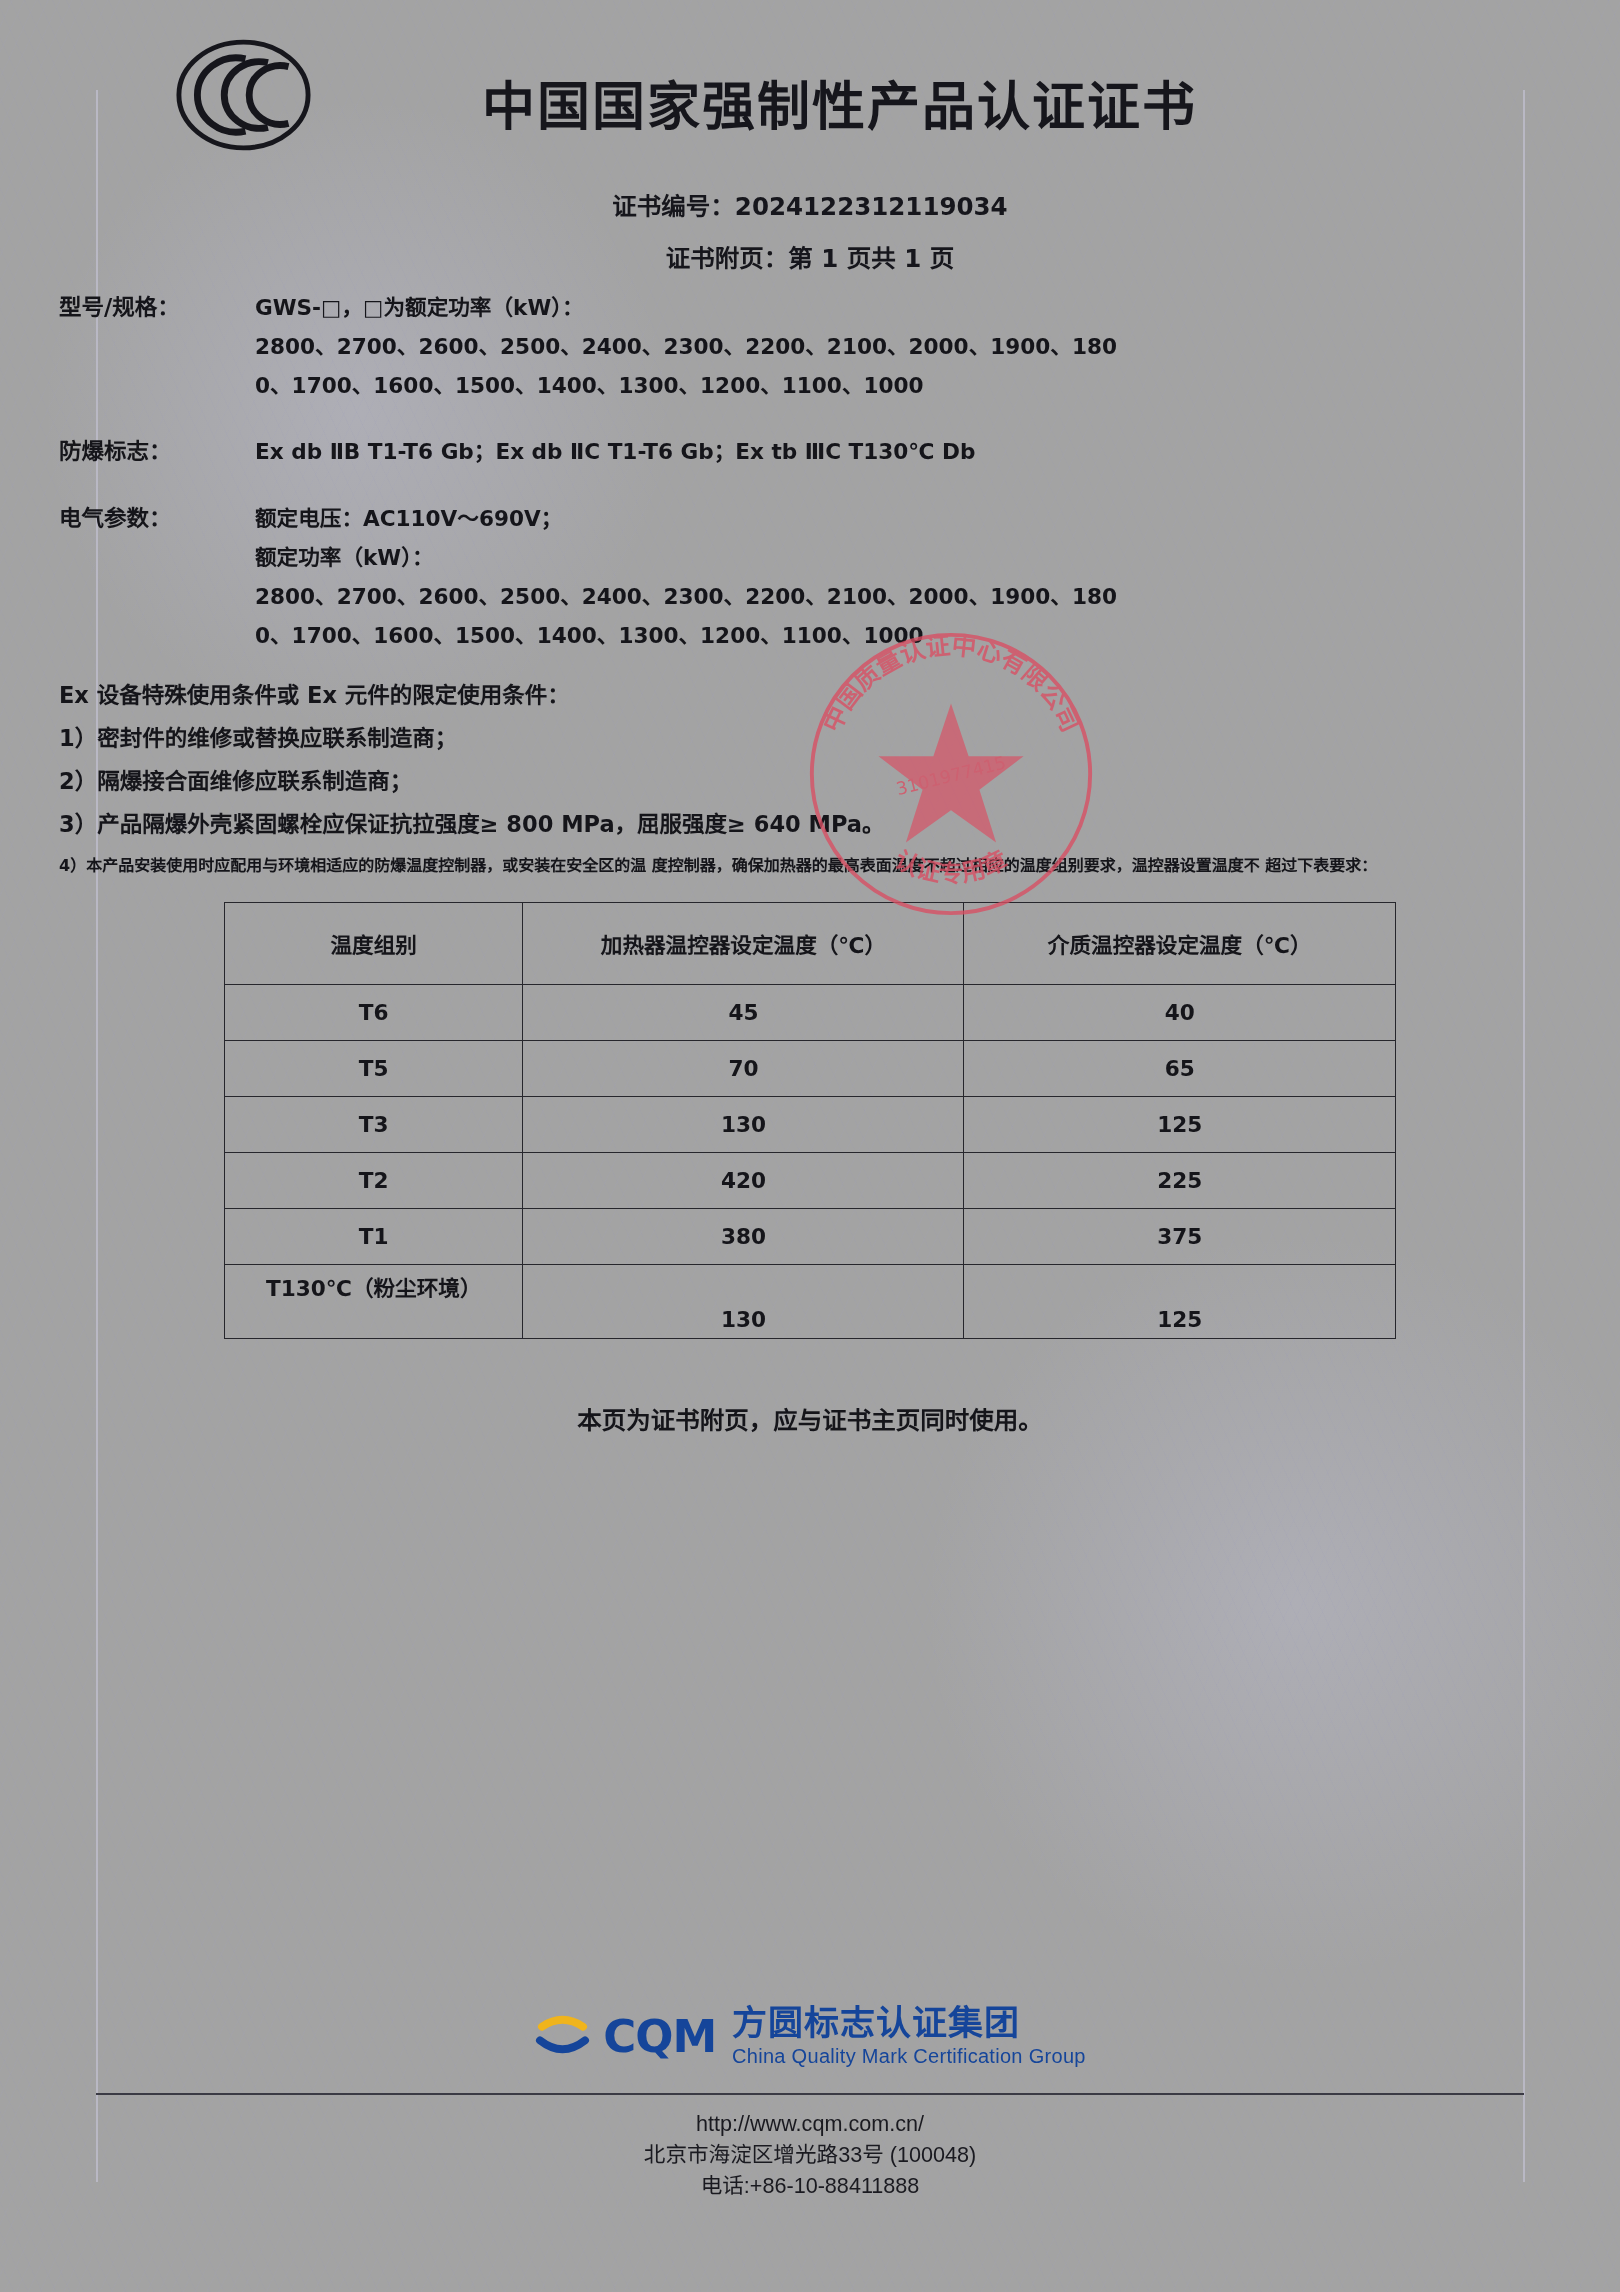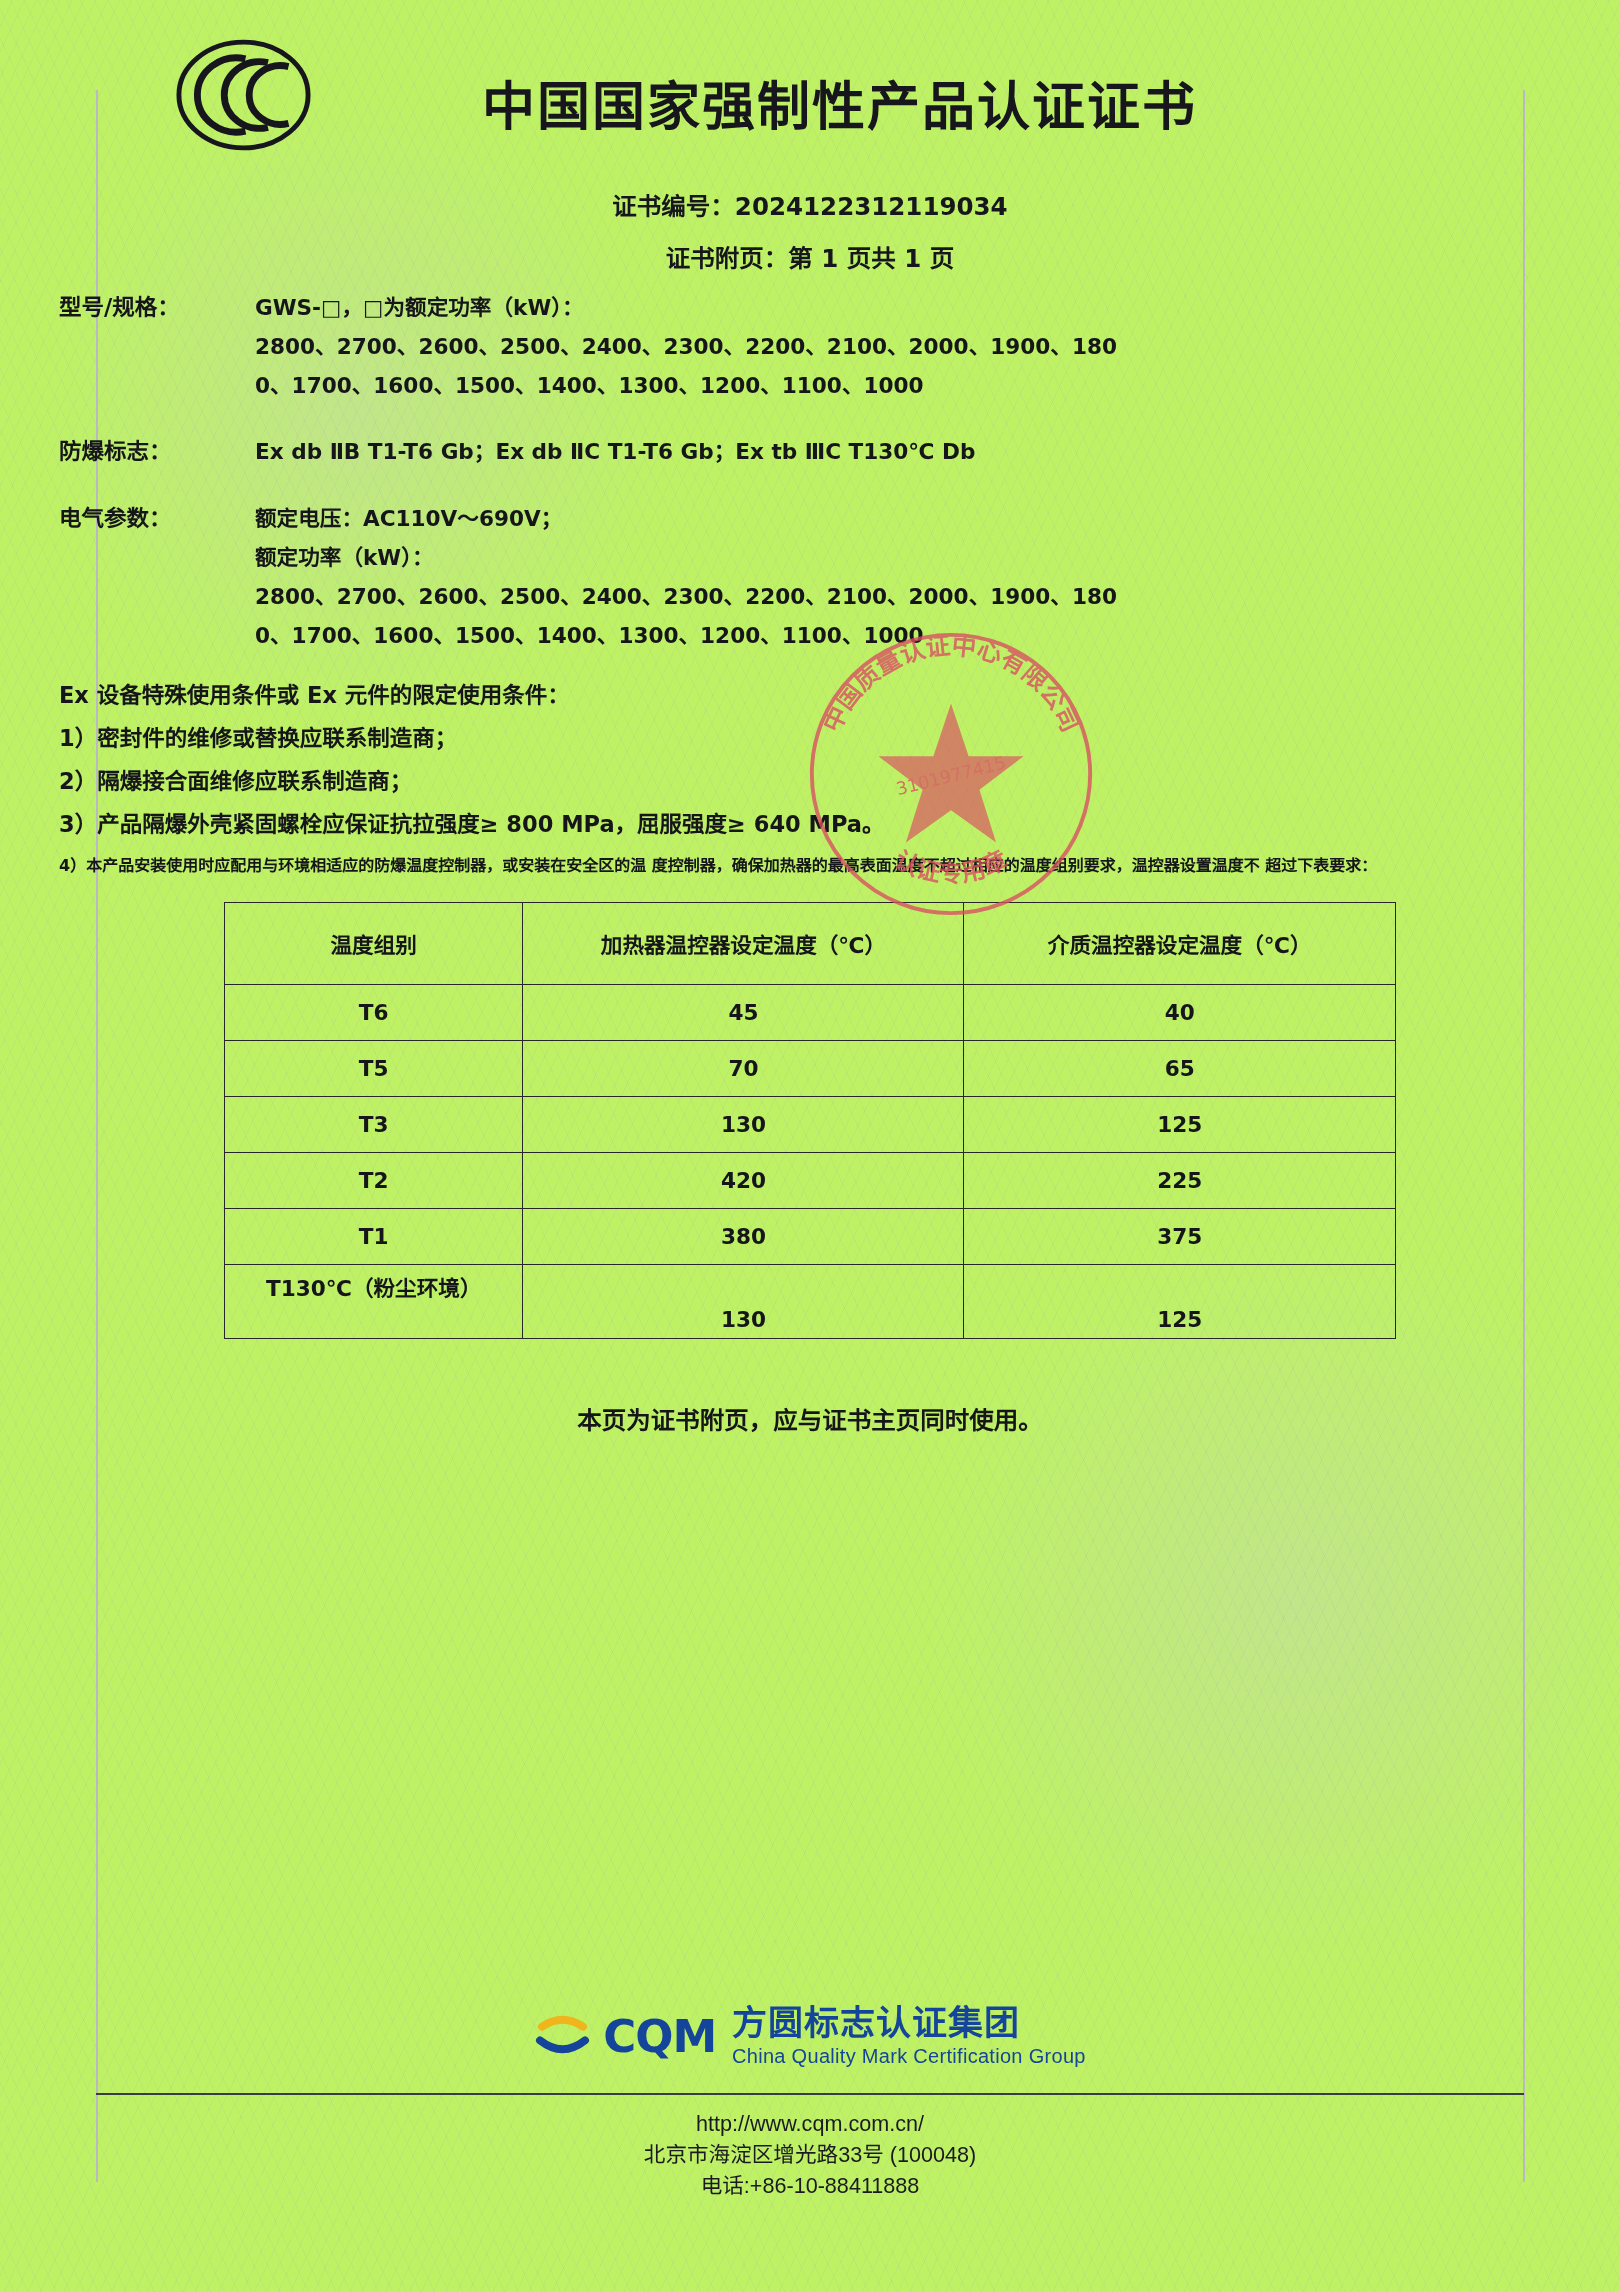--- a/index.html
+++ b/index.html
@@ -8,21 +8,21 @@
     background: #7a7a7a;
   }
   body {
     font-family: "Liberation Sans", "DejaVu Sans", sans-serif;
   }
   .page {
     position: relative;
     width: 1620px;
     height: 2293px;
     margin: 0 auto;
-    background: #bef264;
+    background: #a3a3a3;
     overflow: hidden;
   }
   
   .page::before {
     content: "";
     position: absolute;
     inset: 0;
     background:
       repeating-linear-gradient(115deg, rgba(160,160,190,0.12) 0px, rgba(160,160,190,0.12) 1px, rgba(255,255,255,0) 1px, rgba(255,255,255,0) 10.8px),
       repeating-linear-gradient(65deg, rgba(150,150,185,0.10) 0px, rgba(150,150,185,0.10) 1px, rgba(255,255,255,0) 1px, rgba(255,255,255,0) 12.7px),

